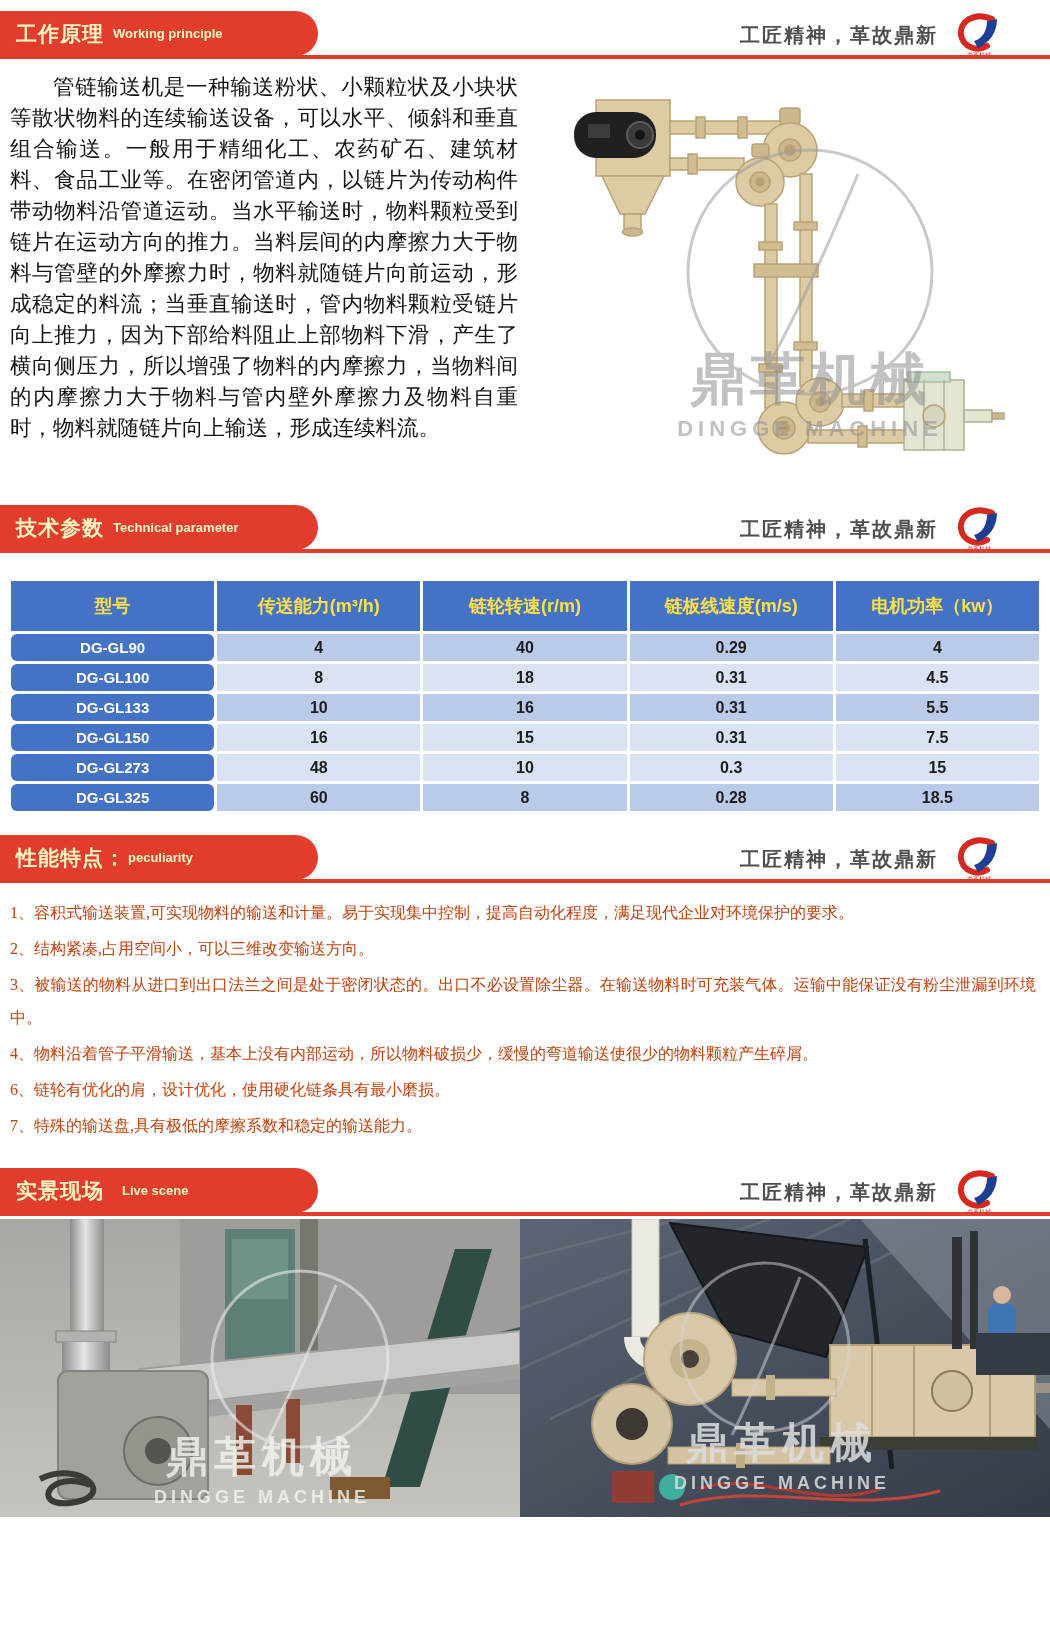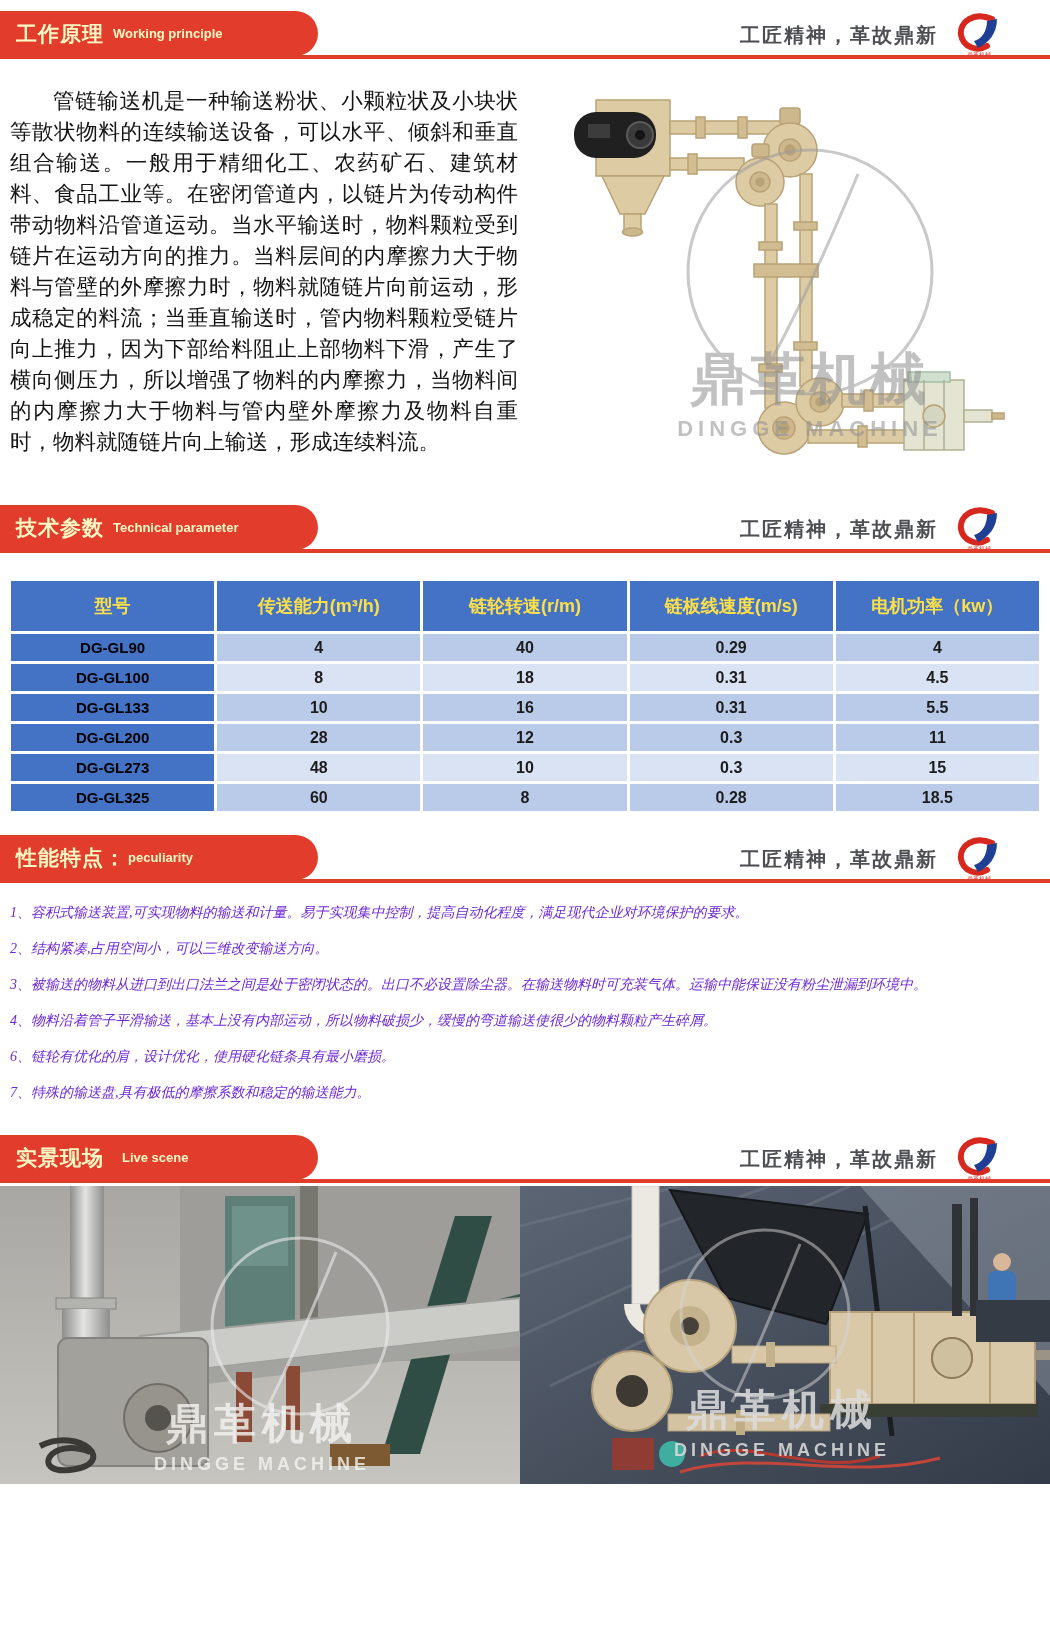--- a/index.html
+++ b/index.html
@@ -19,48 +19,47 @@
   .ribbon .en { font-size:13px; font-weight:bold; }
   .redline { position:absolute; left:0; bottom:1px; height:4px; width:100%; background:#e23c2d; z-index:1; }
   .slogan { position:absolute; right:112px; top:16px; font-size:20px; font-weight:bold; color:#4d4e52; letter-spacing:2px; }
   .logo-box { position:absolute; right:44px; top:4px; width:54px; height:50px; }
 
   
   .content-row { display:flex; padding:6px 8px 0 10px; }
   .para {
     width:508px; font-family:"Liberation Serif","DejaVu Serif",serif;
     font-size:21.5px; line-height:31px; text-align:justify; text-indent:2em;
-    color:#141414; margin-top:20px;
+    color:#141414; margin-top:6px;
   }
   .figure { width:482px; height:428px; margin-left:10px; }
 
   
   .spec-table {
     width:1034px; margin:24px auto 0; border-collapse:separate; border-spacing:3px;
     table-layout:fixed;
   }
   .spec-table th {
     background:#4472c4; color:#fde047; font-weight:bold; font-size:18px;
     height:50px; text-align:center; vertical-align:middle;
   }
   .spec-table td {
     height:27px; text-align:center; vertical-align:middle;
     font-size:16px; font-weight:bold; color:#1c1c1c;
   }
-  .spec-table td.model { background:#4472c4; color:#000000; font-size:15px; }
+  .spec-table td.model { background:#4472c4; color:#ffffff; font-size:15px;border-radius:6px; }
   .spec-table tr.dark  td:not(.model) { background:#b9cbe9; }
   .spec-table tr.light td:not(.model) { background:#dae3f3; }
 
   
   .features { padding:12px 14px 16px 10px; }
   .feature-item {
     font-family:"Liberation Serif","DejaVu Serif",serif;
-    font-size:14px; line-height:33px; color:#6d28d9; text-align:justify;
+    font-size:16px; line-height:33px; color:#c2410c; text-align:justify;
     margin-bottom:3px;
-    font-style:italic;
   }
 
   
   .photos { display:flex; height:298px; margin-top:2px; }
   .photo { display:block; }
 </style>
 </head>
 <body>
 
 <div class="page">
@@ -199,26 +198,26 @@
           <td>0.31</td>
           <td>4.5</td>
         </tr>
         <tr class="dark">
           <td class="model">DG-GL133</td>
           <td>10</td>
           <td>16</td>
           <td>0.31</td>
           <td>5.5</td>
         </tr>
-        <tr class="dark">
-          <td class="model">DG-GL200</td>
-          <td>28</td>
-          <td>12</td>
-          <td>0.3</td>
-          <td>11</td>
+        <tr class="light">
+          <td class="model">DG-GL150</td>
+          <td>16</td>
+          <td>15</td>
+          <td>0.31</td>
+          <td>7.5</td>
         </tr>
         <tr class="light">
           <td class="model">DG-GL273</td>
           <td>48</td>
           <td>10</td>
           <td>0.3</td>
           <td>15</td>
         </tr>
         <tr class="dark">
           <td class="model">DG-GL325</td>

